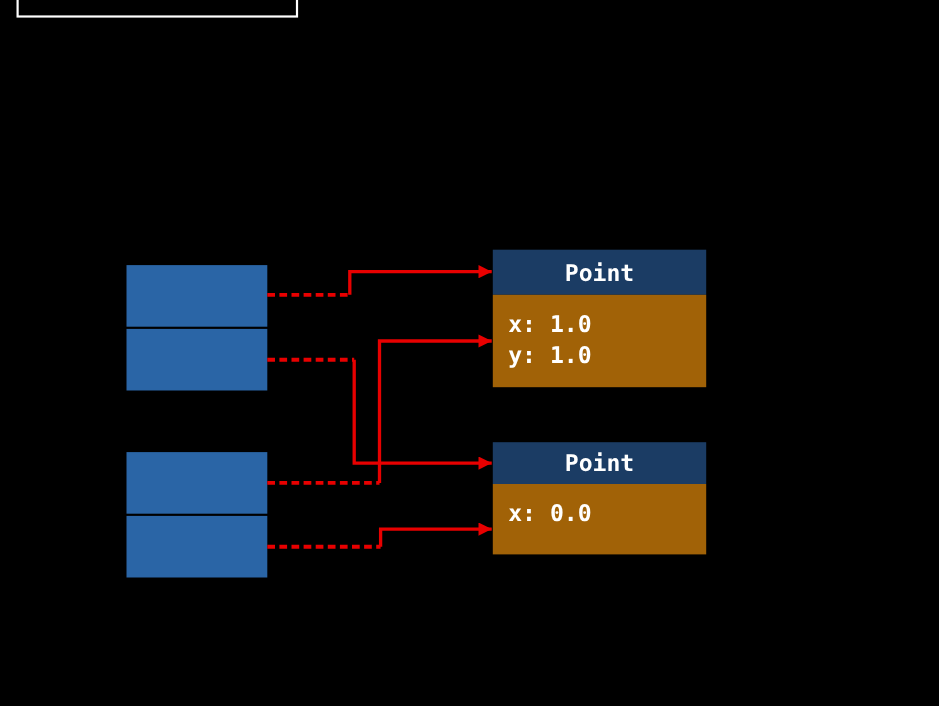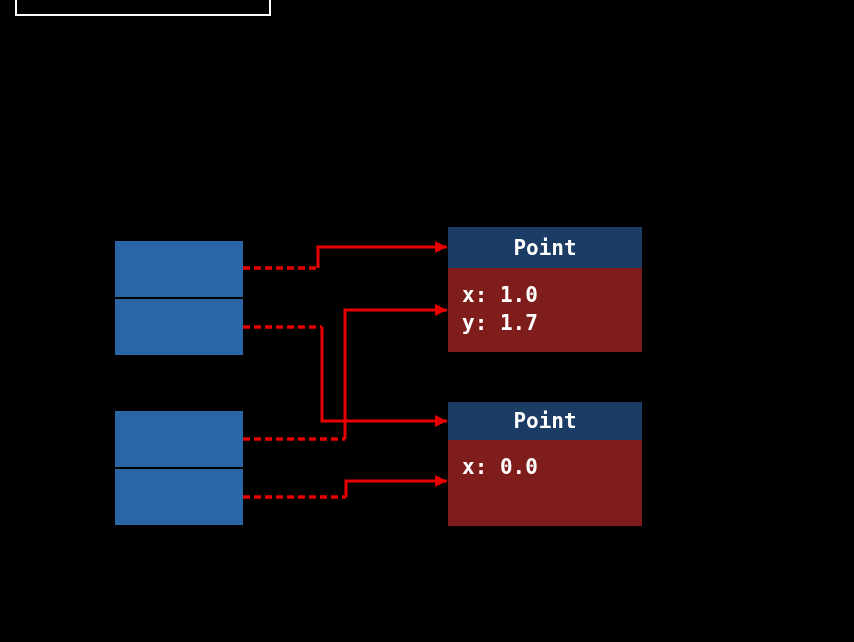--- a/index.html
+++ b/index.html
@@ -38,21 +38,21 @@
     background: #1b3c64;
     color: #ffffff;
     font-weight: bold;
     font-size: 21px;
     display: flex;
     align-items: center;
     justify-content: center;
   }
   .obj-body {
     width: 100%;
-    background: #7f1d1d;
+    background: #a16207;
     color: #ffffff;
     font-weight: bold;
     font-size: 21px;
     box-sizing: border-box;
     padding: 13px 0 0 14px;
   }
   .field-line { line-height: 28px; white-space: pre; }
   .arrow-layer {
     position: absolute;
     left: 0; top: 0;
@@ -82,27 +82,27 @@
   <div class="var-slot" style="top:241px;"></div>
   <div class="var-slot" style="top:299px;"></div>
 
   <div class="var-slot" style="top:411px;"></div>
   <div class="var-slot" style="top:469px;"></div>
 
   <div class="obj" style="top:227px;">
     <div class="obj-header" style="height:41px;">Point</div>
     <div class="obj-body" style="height:84px;">
       <div class="field-line">x: 1.0</div>
-      <div class="field-line">y: 1.7</div>
+      <div class="field-line">y: 1.0</div>
     </div>
   </div>
 
   <div class="obj" style="top:402px;">
     <div class="obj-header" style="height:38px;">Point</div>
-    <div class="obj-body" style="height:86px;">
+    <div class="obj-body" style="height:64px;">
       <div class="field-line">x: 0.0</div>
     </div>
   </div>
 
   <svg class="arrow-layer" viewBox="0 0 854 642">
     <defs>
       <marker id="arrowhead" viewBox="0 0 10 10" refX="10" refY="5" markerWidth="14" markerHeight="12" orient="auto" markerUnits="userSpaceOnUse">
         <path d="M0,0 L10,5 L0,10 z" fill="#e80000"></path>
       </marker>
     </defs>

